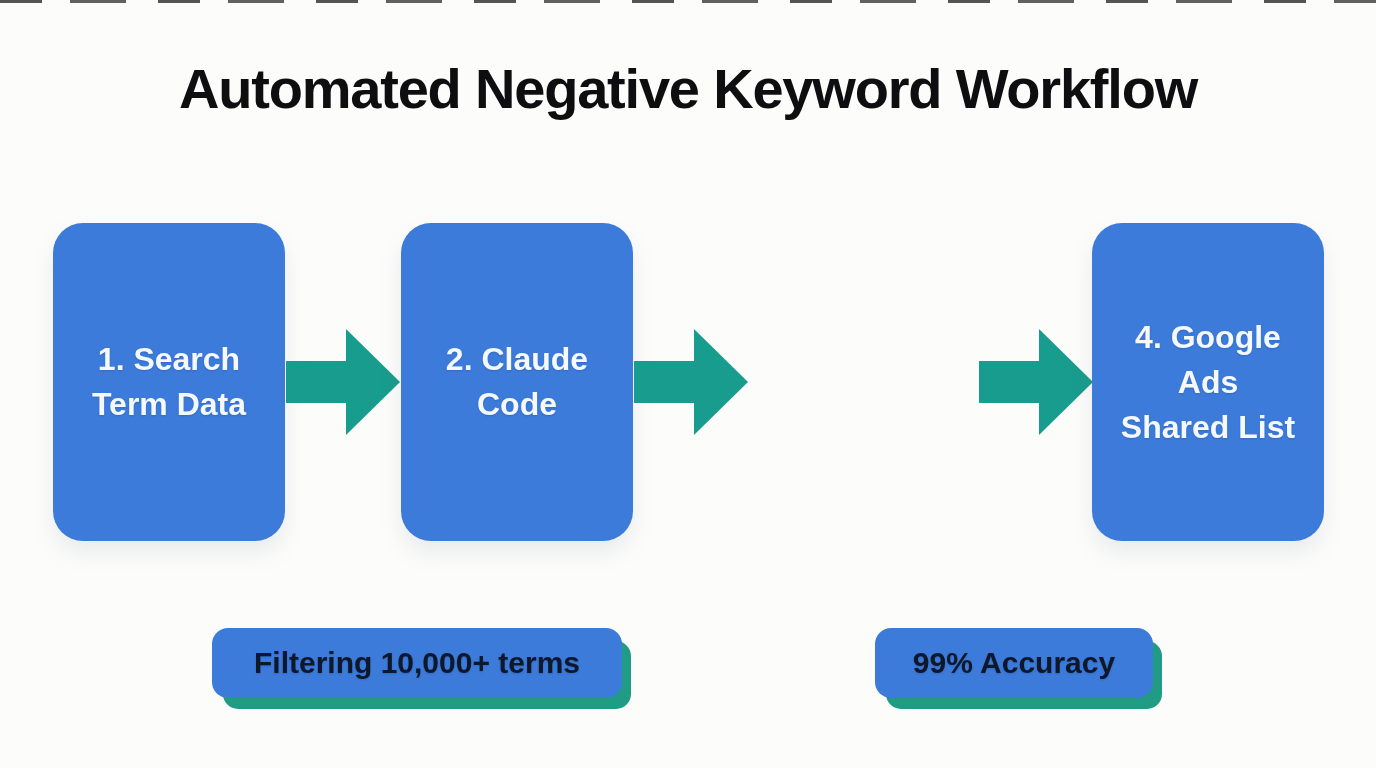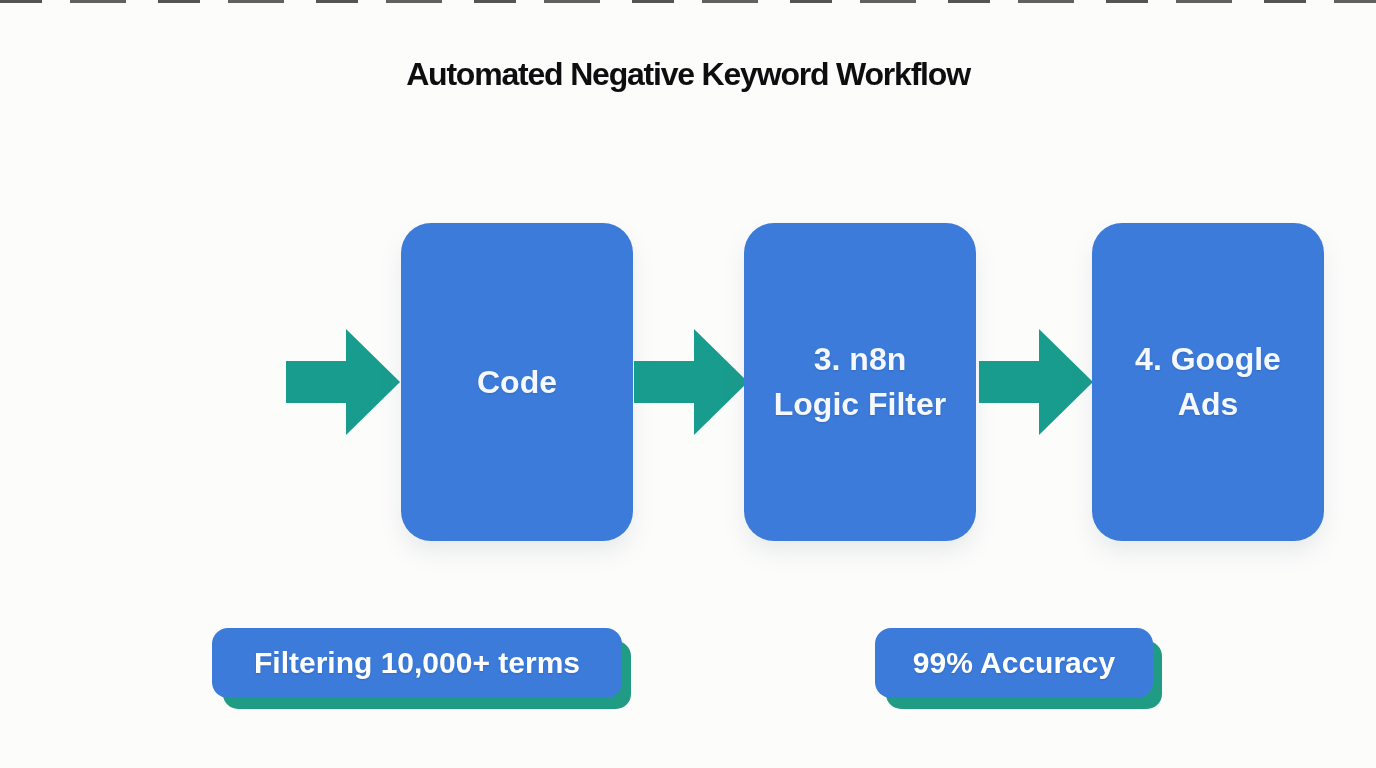--- a/index.html
+++ b/index.html
@@ -8,21 +8,21 @@
     position:relative; width:1376px; height:768px;
     background:var(--background,#FCFCFB); overflow:hidden;
   }
   
   .top-artifact{
     position:absolute; top:0; left:0; width:100%; height:3px; opacity:.8;
     background:repeating-linear-gradient(90deg,#2b2b2b 0 42px, transparent 42px 70px, #3a3a3a 70px 126px, transparent 126px 158px);
   }
   .title{
     position:absolute; top:56px; left:0; width:100%;
-    text-align:center; font-size:32px; font-weight:800;
+    text-align:center; font-size:56px; font-weight:800;
     letter-spacing:-1.2px; color:var(--title-color,#0E0E10);
   }
   .step-box{
     position:absolute; top:223px; width:232px; height:318px;
     background:var(--box-blue,#3C7BDA); border-radius:30px;
     display:flex; flex-direction:column; align-items:center; justify-content:center;
     box-shadow:0 12px 22px rgba(110,120,140,0.13);
   }
   .step-line{
     color:var(--box-text,#F5F9FF); font-size:32px; font-weight:700;
@@ -39,66 +39,68 @@
     border-top:53px solid transparent; border-bottom:53px solid transparent;
     border-left:54px solid var(--arrow-teal,#189C8D);
   }
   .badge{
     position:absolute; top:628px; height:70px; border-radius:16px;
     background:var(--badge-blue,#3C7BDA);
     box-shadow:10px 12px 0 -1px var(--badge-shadow-teal,#1F9C83);
     display:flex; align-items:center; justify-content:center;
   }
   .badge-label{
-    color:#ffffff; font-size:30px; font-weight:700; white-space:nowrap;
+    color:#0f172a; font-size:30px; font-weight:700; white-space:nowrap;
     text-shadow:0 1px 2px rgba(0,40,90,0.18);
   }
   
   #step1{left:53px;}  #step2{left:401px;} #step3{left:744px;} #step4{left:1092px;align-items:center;}
   #arrow1{left:286px;} #arrow2{left:634px;} #arrow3{left:979px;}
   #badge1{left:212px; width:410px;}
   #badge2{left:875px; width:278px;text-align:center;}
 </style>
 </head>
 <body>
 
 <div id="page">
 
   <div class="top-artifact"></div>
 
   <div class="title">Automated Negative Keyword Workflow</div>
 
+  <div id="step1" class="step-box">
+    <div class="step-line">1. Search</div>
+    <div class="step-line">Term Data</div>
+  </div>
 
   <div id="arrow1" class="arrow">
     <div class="arrow-shaft"></div>
     <div class="arrow-head"></div>
   </div>
 
   <div id="step2" class="step-box">
+    <div class="step-line">2. Claude</div>
     <div class="step-line">Code</div>
   </div>
 
   <div id="arrow2" class="arrow">
     <div class="arrow-shaft"></div>
     <div class="arrow-head"></div>
   </div>
 
-  <div id="step3" class="step-box">
-    <div class="step-line">3. n8n</div>
-    <div class="step-line">Logic Filter</div>
-  </div>
 
   <div id="arrow3" class="arrow">
     <div class="arrow-shaft"></div>
     <div class="arrow-head"></div>
   </div>
 
   <div id="step4" class="step-box">
     <div class="step-line">4. Google</div>
     <div class="step-line">Ads</div>
+    <div class="step-line">Shared List</div>
   </div>
 
   <div id="badge1" class="badge">
     <span class="badge-label">Filtering 10,000+ terms</span>
   </div>
 
   <div id="badge2" class="badge">
     <span class="badge-label">99% Accuracy</span>
   </div>
 

